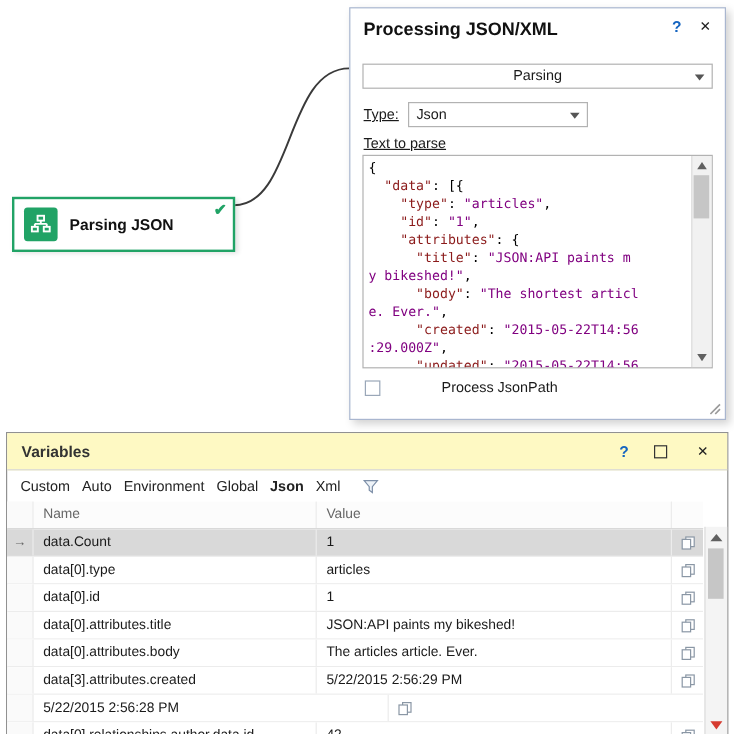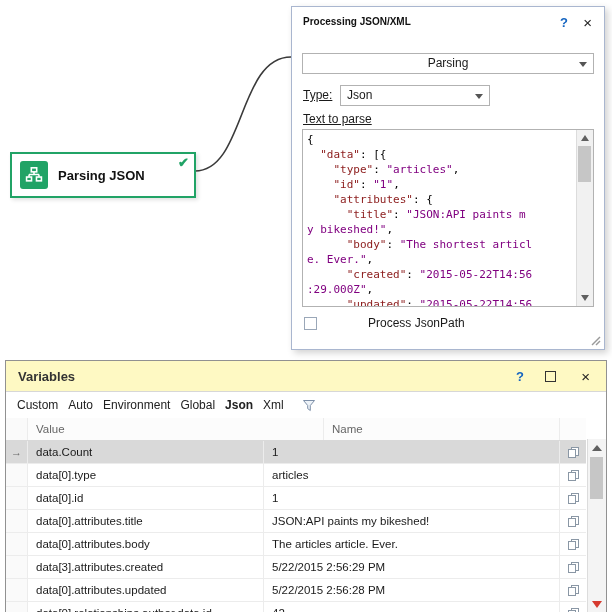--- a/index.html
+++ b/index.html
@@ -3,32 +3,32 @@
 <meta charset="utf-8">
 <style>
   html,body{margin:0;padding:0;background:#fff;}
   .stage{position:relative;width:612px;height:612px;background:#fff;overflow:hidden;
          font-family:"Liberation Sans",sans-serif;color:#1a1a1a;}
 
   
   .connector{position:absolute;left:0;top:0;pointer-events:none;}
 
   
-  .flow-node{position:absolute;left:10px;top:152px;width:182px;height:42px;background:#fff;
+  .flow-node{position:absolute;left:10px;top:164px;width:182px;height:42px;background:#fff;
              border:2px solid var(--green,#21a366);box-shadow:2px 2px 4px rgba(0,0,0,.12);}
   .node-icon{position:absolute;left:8px;top:7px;width:28px;height:28px;border-radius:3px;
              background:var(--green,#21a366);display:flex;align-items:center;justify-content:center;}
   .node-label{position:absolute;left:46px;top:0;height:42px;display:flex;align-items:center;
               font-size:13px;font-weight:600;color:#111;}
   .node-check{position:absolute;right:5px;top:1px;font-size:13px;font-weight:bold;color:var(--green,#21a366);}
 
   
   .dialog{position:absolute;left:291px;top:6px;width:312px;height:342px;background:#fff;
           border:1px solid #a9b6cf;box-shadow:3px 3px 7px rgba(0,0,0,.18);font-size:12px;}
-  .dlg-title{position:absolute;left:11px;top:9px;font-size:10px;font-weight:bold;color:#111;}
+  .dlg-title{position:absolute;left:11px;top:9px;font-size:15px;font-weight:bold;color:#111;}
   .dlg-help{position:absolute;right:36px;top:8px;font-size:13px;font-weight:bold;color:var(--helpblue,#1464c0);cursor:default;}
   .dlg-close{position:absolute;right:12px;top:7px;font-size:15px;color:#222;cursor:default;}
   .combo{position:absolute;height:21px;background:#fff;border:1px solid #b2b2b2;box-sizing:border-box;
          font-size:12px;line-height:19px;}
   .combo .caret{position:absolute;right:6px;top:8px;width:0;height:0;
                 border-left:4px solid transparent;border-right:4px solid transparent;border-top:5px solid #555;}
   .combo-action{left:10px;top:46px;width:292px;text-align:center;}
   .combo-type{left:48px;top:78px;width:150px;padding-left:6px;}
   .lnk{position:absolute;text-decoration:underline;color:#1a1a1a;font-size:12px;}
   .lbl-type{left:11px;top:81px;}
@@ -178,22 +178,22 @@
         <span class="tab">Xml</span>
         <span class="funnel">
         <svg width="14" height="13" viewBox="0 0 14 13">
           <path d="M1.5 1.5 h11 l-4.2 5 v5 l-2.6 -1.9 v-3.1 z" fill="#eef3f8" stroke="#7d8fa8"></path>
         </svg>
       </span>
     </div>
 
     <div class="thead">
       <div class="cell c-gutter"></div>
+      <div class="cell c-name">Name</div>
       <div class="cell c-value">Value</div>
-      <div class="cell c-name">Name</div>
       <div class="cell c-copy"></div>
     </div>
 
     <div class="tbody">
         <div class="vrow selected">
     <div class="cell c-gutter">
       <span class="arrow" style="visibility: visible;">→</span>
     </div>
     <div class="cell c-name">data.Count</div>
     <div class="cell c-value">1</div>
@@ -266,21 +266,20 @@
       <svg width="13" height="13" viewBox="0 0 13 13">
         <rect x="4.5" y="1.5" width="7" height="8" fill="#fff" stroke="#8a97a5"></rect>
         <rect x="1.5" y="3.5" width="7" height="8" fill="#fff" stroke="#8a97a5"></rect>
       </svg>
     </div>
   </div>
         <div class="vrow">
     <div class="cell c-gutter">
       <span class="arrow" style="visibility: hidden;">→</span>
     </div>
-    <div class="cell c-name">data[0].attributes.updated</div>
     <div class="cell c-value">5/22/2015 2:56:28 PM</div>
     <div class="cell c-copy">
       <svg width="13" height="13" viewBox="0 0 13 13">
         <rect x="4.5" y="1.5" width="7" height="8" fill="#fff" stroke="#8a97a5"></rect>
         <rect x="1.5" y="3.5" width="7" height="8" fill="#fff" stroke="#8a97a5"></rect>
       </svg>
     </div>
   </div>
         <div class="vrow">
     <div class="cell c-gutter">

